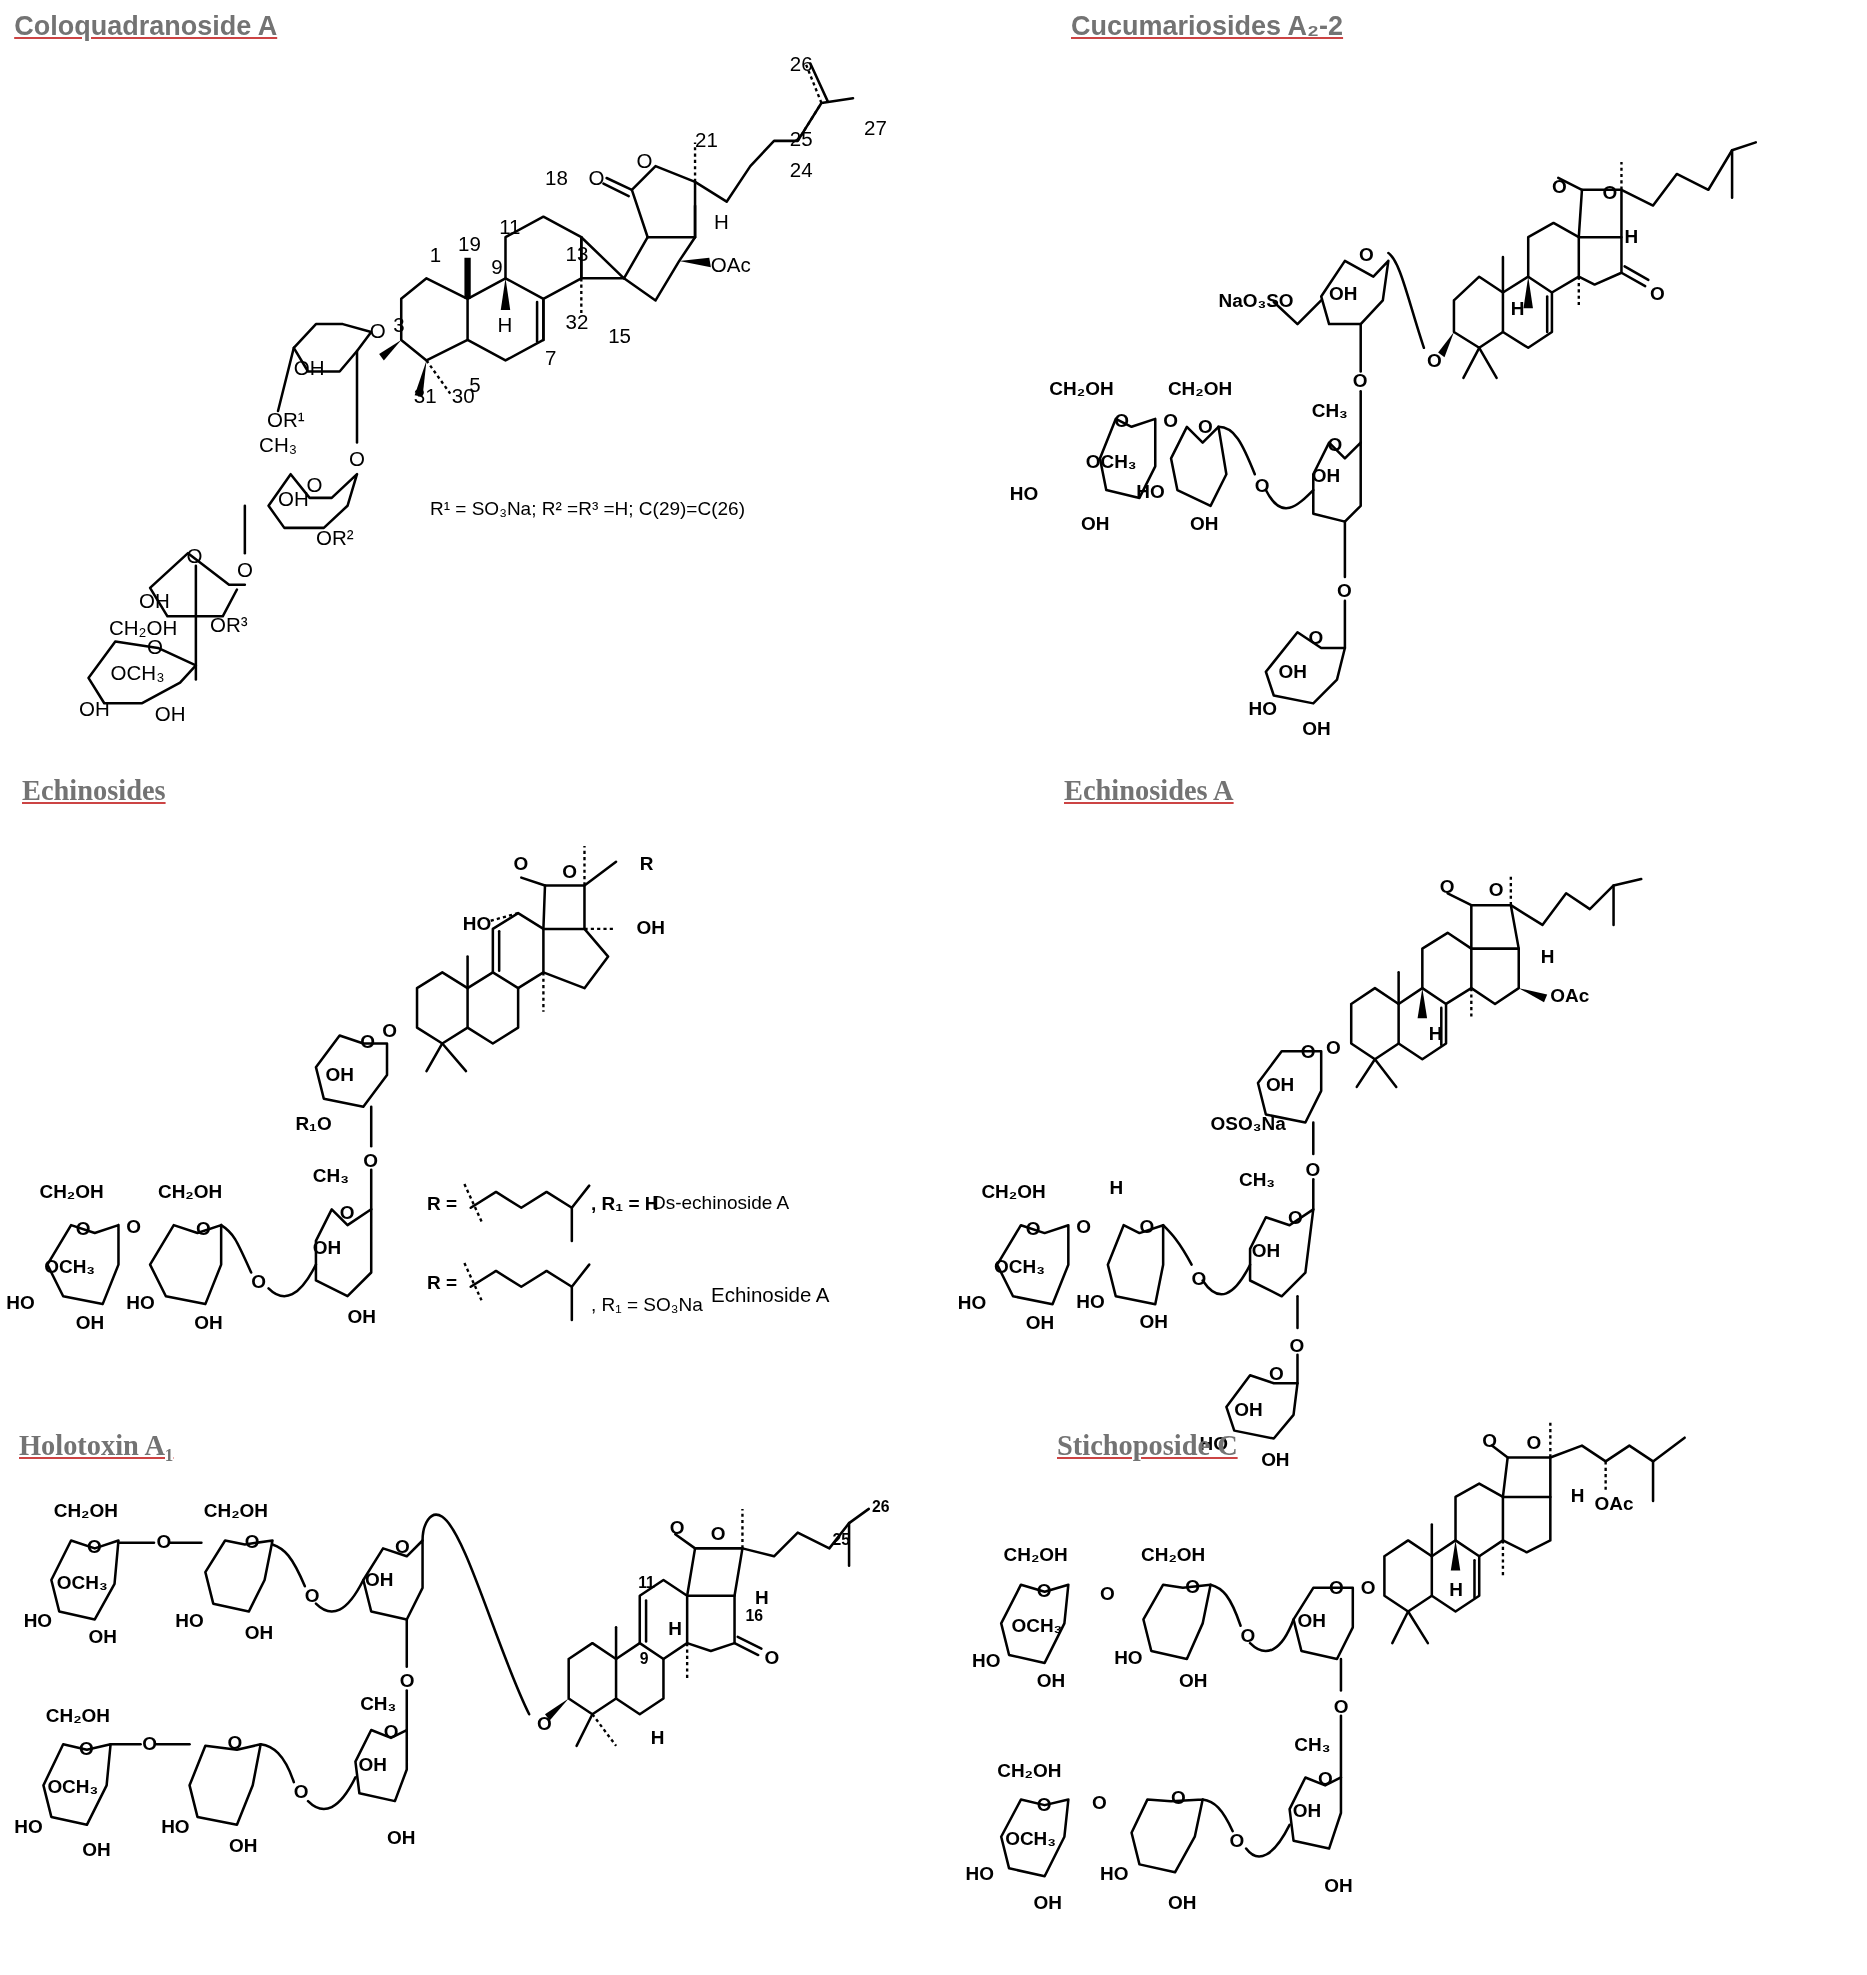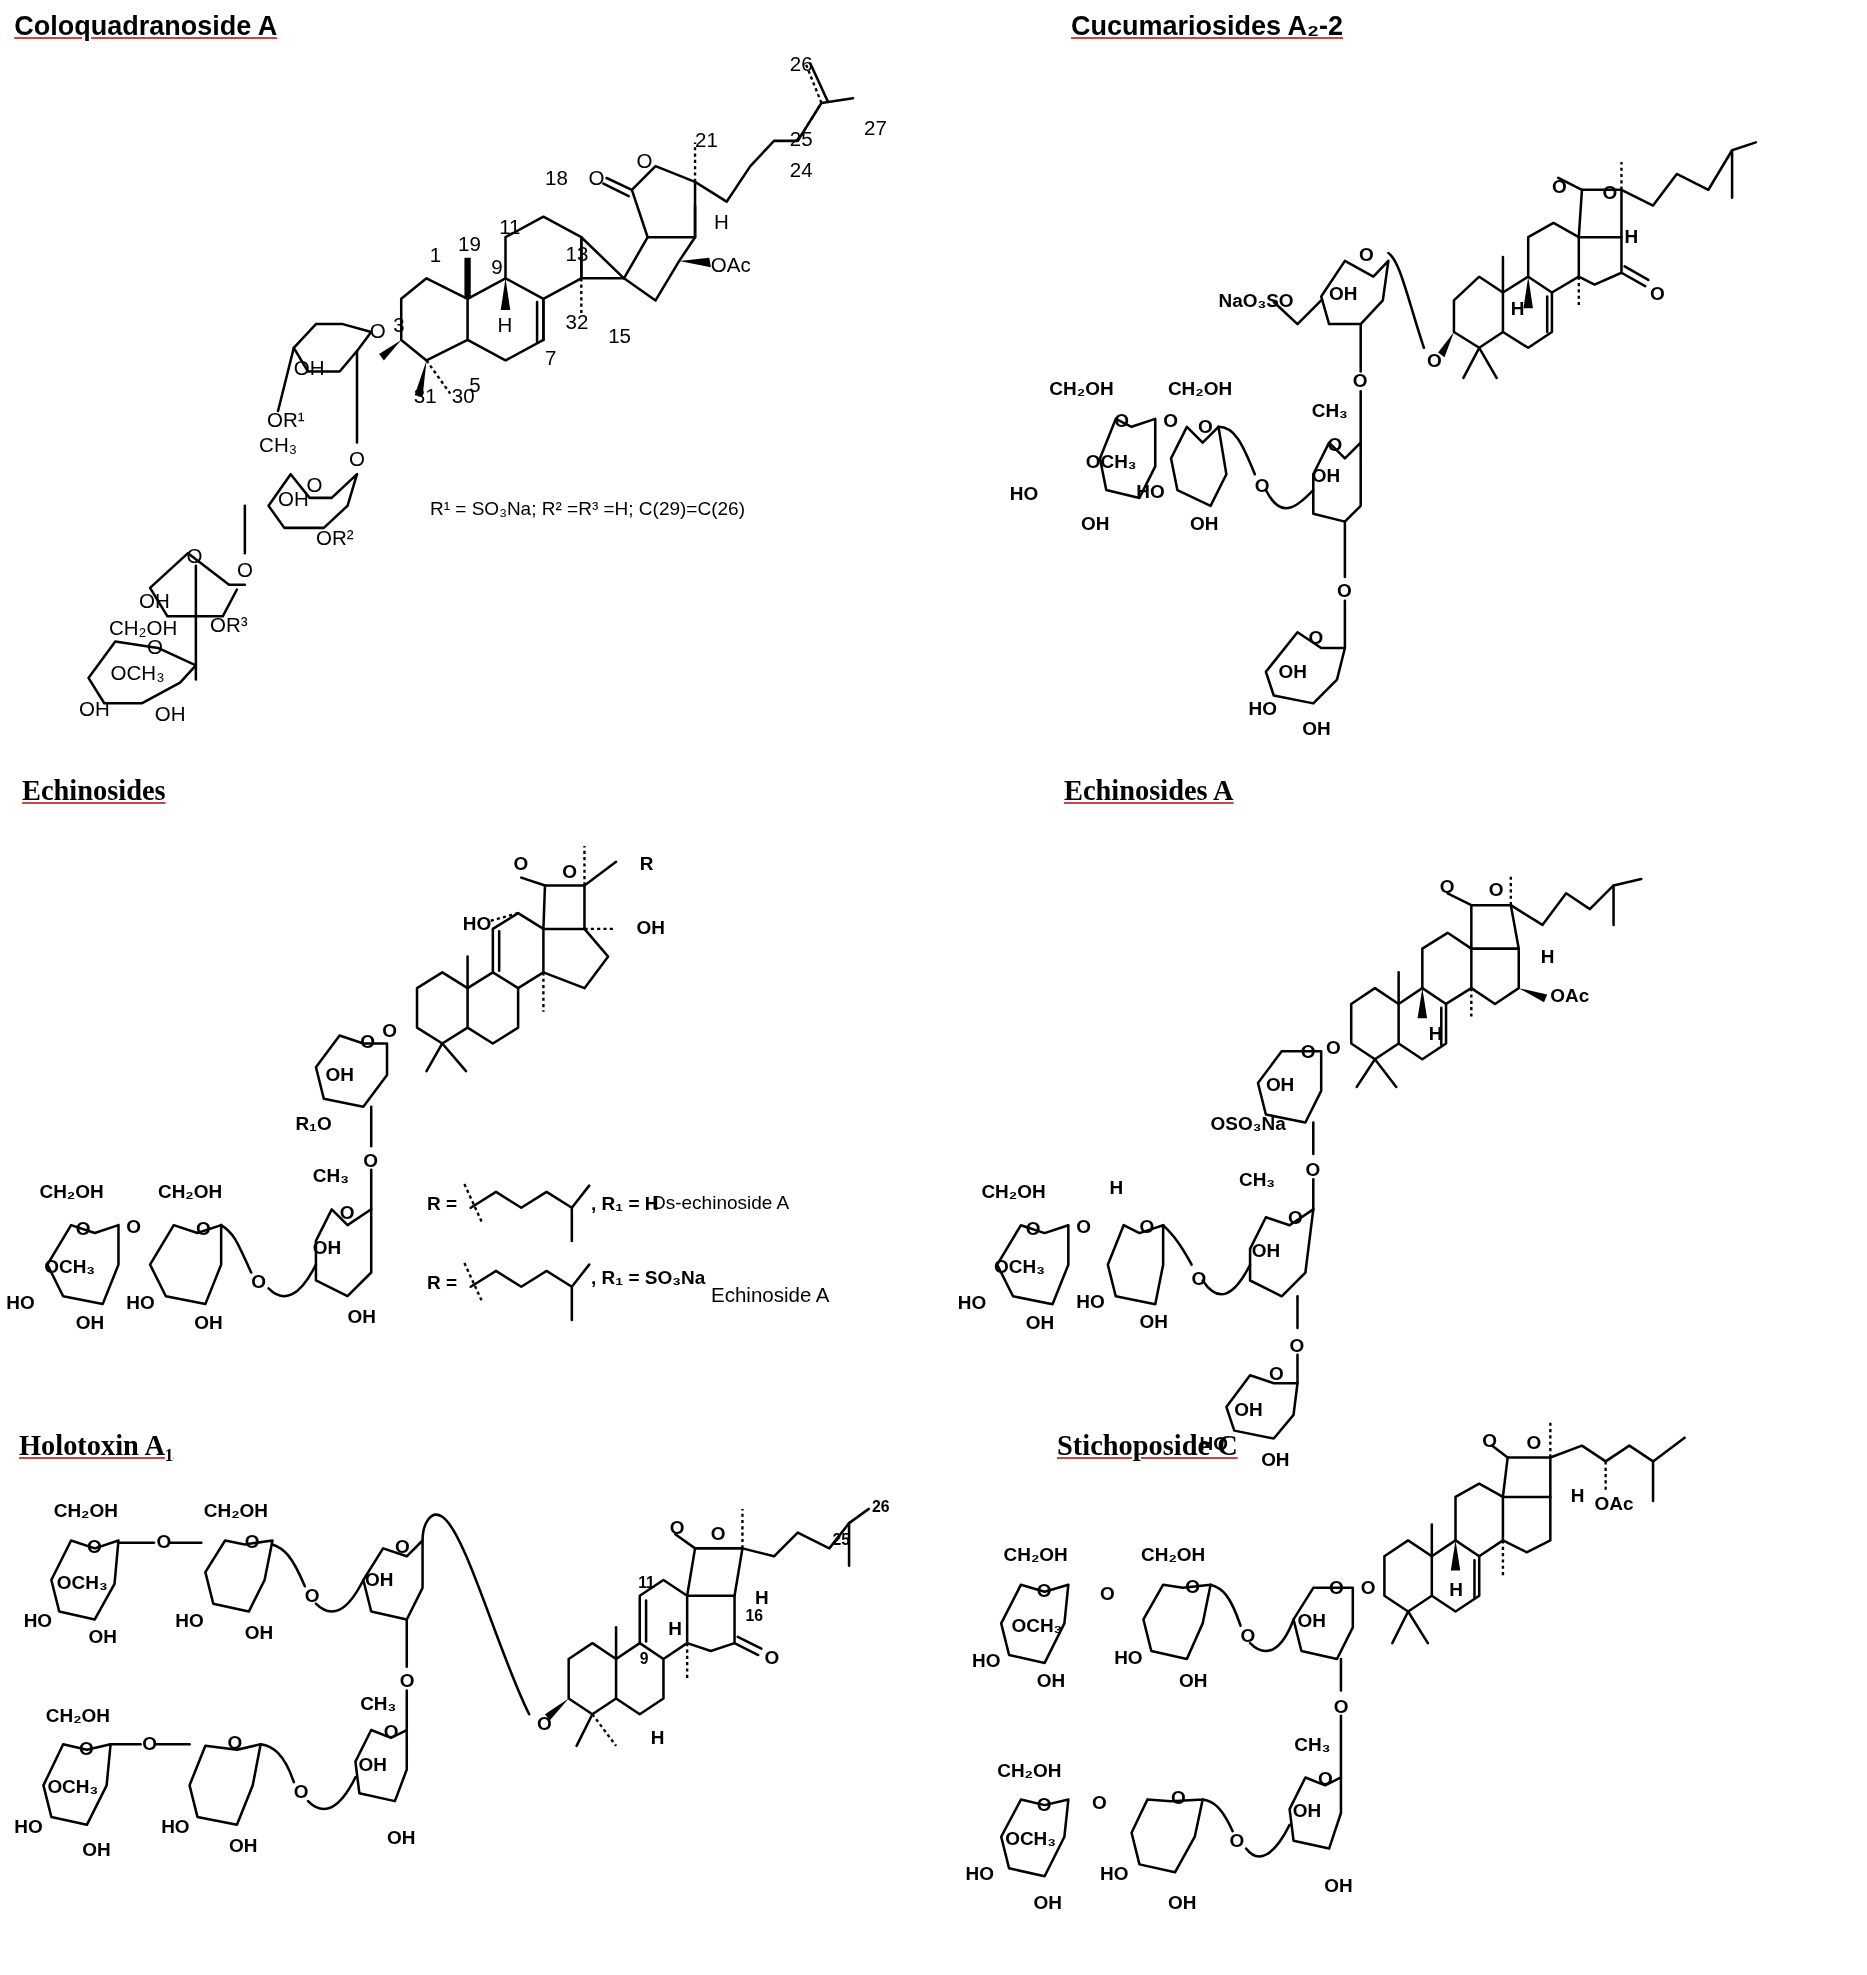--- a/index.html
+++ b/index.html
@@ -1,18 +1,18 @@
 <!DOCTYPE html>
 <html style="font-size:12.6px"><head>
 <meta charset="utf-8">
 <style>
   html,body{margin:0;padding:0;background:#fff;}
   body{width:1868px;height:1975px;position:relative;overflow:hidden;font-family:"Liberation Sans",sans-serif;color:#000;}
   .panel{position:absolute;}
-  .title{position:absolute;font-weight:bold;color:#000000;text-decoration:underline;text-decoration-color:#c44;white-space:nowrap;}
+  .title{position:absolute;font-weight:bold;color:#737373;text-decoration:underline;text-decoration-color:#c44;white-space:nowrap;}
   .title.sans{font-family:"Liberation Sans",sans-serif;font-size:27px;}
   .title.serif{font-family:Liberation Serif, serif;font-size:28.4px;}
   svg{position:absolute;left:0;top:0;overflow:visible;}
   svg .b{stroke:#000;stroke-width:3.2;fill:none;stroke-linecap:round;stroke-linejoin:round;}
   svg .thick{stroke:#000;stroke-width:8;fill:none;stroke-linecap:butt;}
   svg .dash{stroke:#000;stroke-width:3;fill:none;stroke-dasharray:4 4;}
   svg .wedge{fill:#000;stroke:none;}
   svg text{font-family:"Liberation Sans",sans-serif;fill:#000;}
   svg .lbl{font-size:26px;}
   svg .lblb{font-size:24px;font-weight:bold;}
@@ -245,21 +245,21 @@
     <line class="b" x1="724" y1="578" x2="724" y2="620"></line>
     <line class="dash" x1="588" y1="548" x2="610" y2="596"></line>
     <polyline class="b" points="596,678 628,658 660,678 692,658 724,678 746,650"></polyline>
     <line class="b" x1="724" y1="678" x2="724" y2="720"></line>
     <line class="dash" x1="588" y1="648" x2="610" y2="696"></line>
   </svg>
   <div class="note" style="left:427px;top:442px;font-weight:bold;">R =</div>
   <div class="note" style="left:591px;top:442px;font-weight:bold;">, R₁ = H</div>
   <div class="note" style="left:652px;top:441px;font-size:19px;">Ds-echinoside A</div>
   <div class="note" style="left:427px;top:521px;font-weight:bold;">R =</div>
-  <div class="note" style="left:591px;top:516px;font-weight:bold;">, R₁ = SO₃Na</div>
+  <div class="note" style="left:591px;top:543px;font-weight:normal;">, R₁ = SO₃Na</div>
   <div class="note" style="left:711px;top:532px;font-size:20.5px;">Echinoside A</div>
 </div>
 
 <div class="panel" style="left:934px;top:751px;width:934px;height:656px;">
   <div class="title serif" style="left:130px;top:24px;">Echinosides A</div>
   <svg width="934" height="656" viewBox="0 0 1182 830">
     <polyline class="b" points="528,320 558,300 588,320 588,370 558,390 528,370 528,320"></polyline>
     <polyline class="b" points="588,320 618,300 648,320 648,370 618,390 588,370"></polyline>
     <polyline class="b" points="618,300 618,250 650,230 680,250 680,300 648,320"></polyline>
     <polyline class="b" points="680,250 740,250 740,300 710,320 680,300"></polyline>

